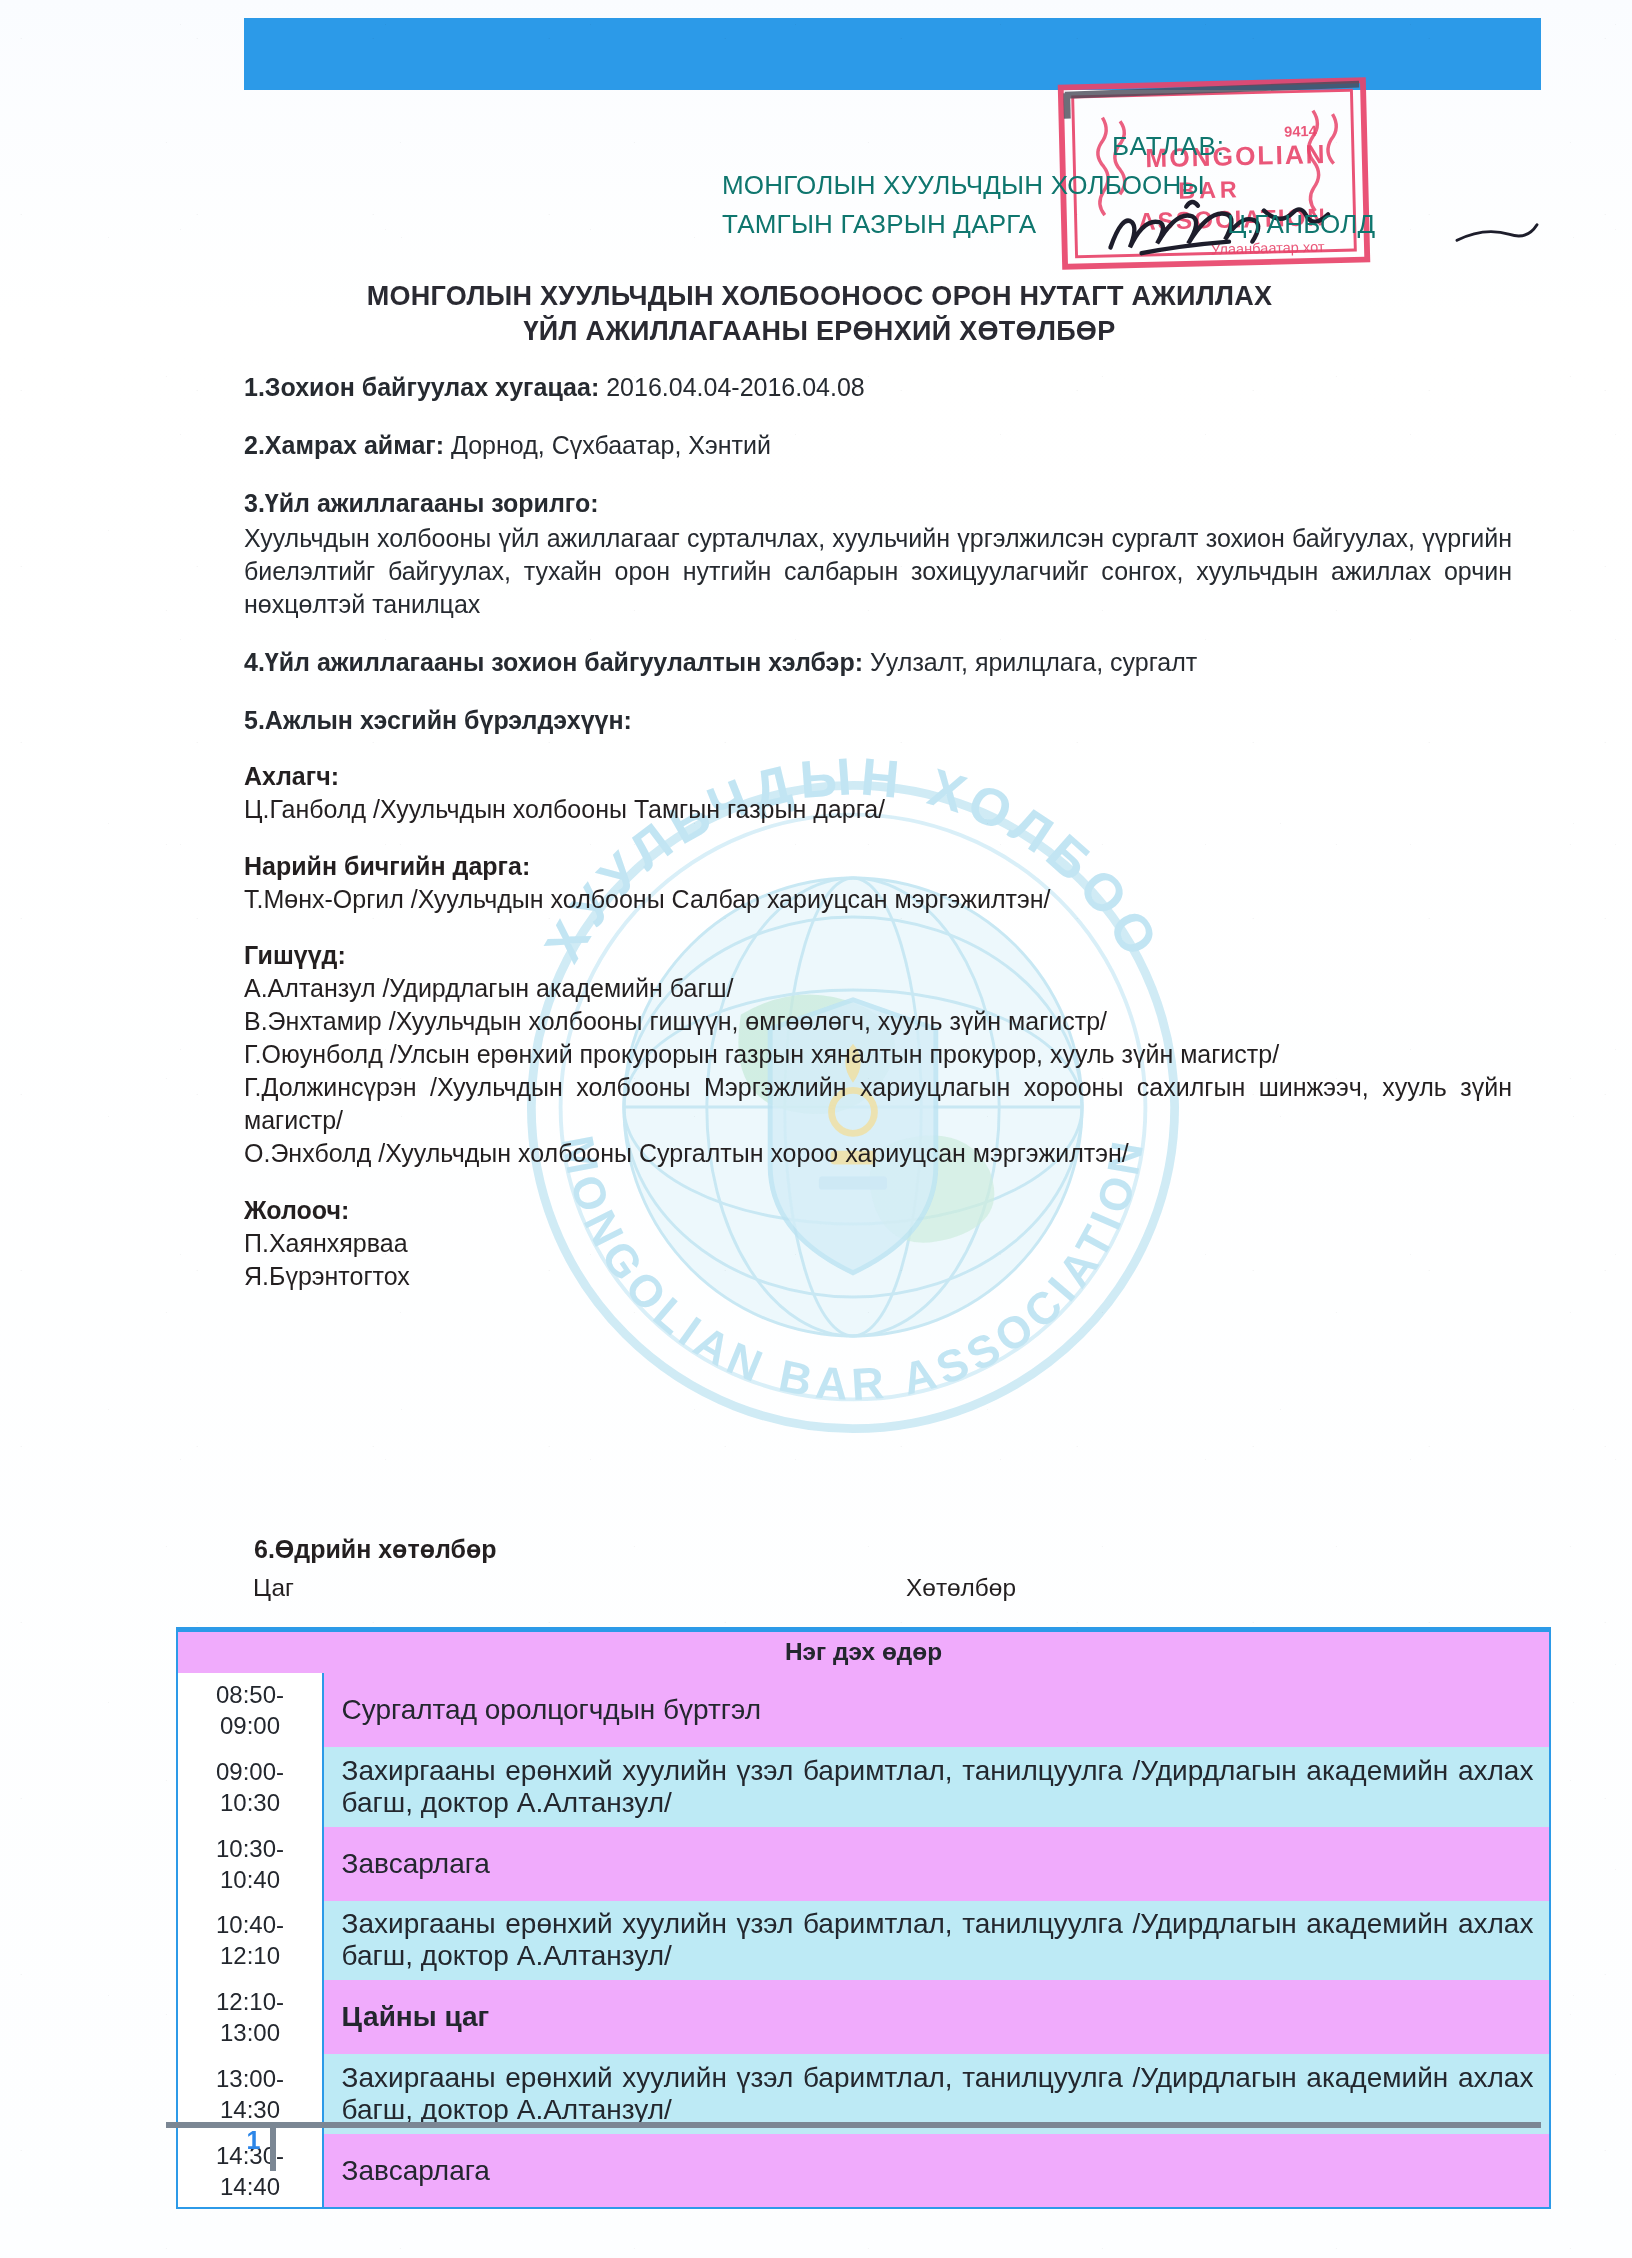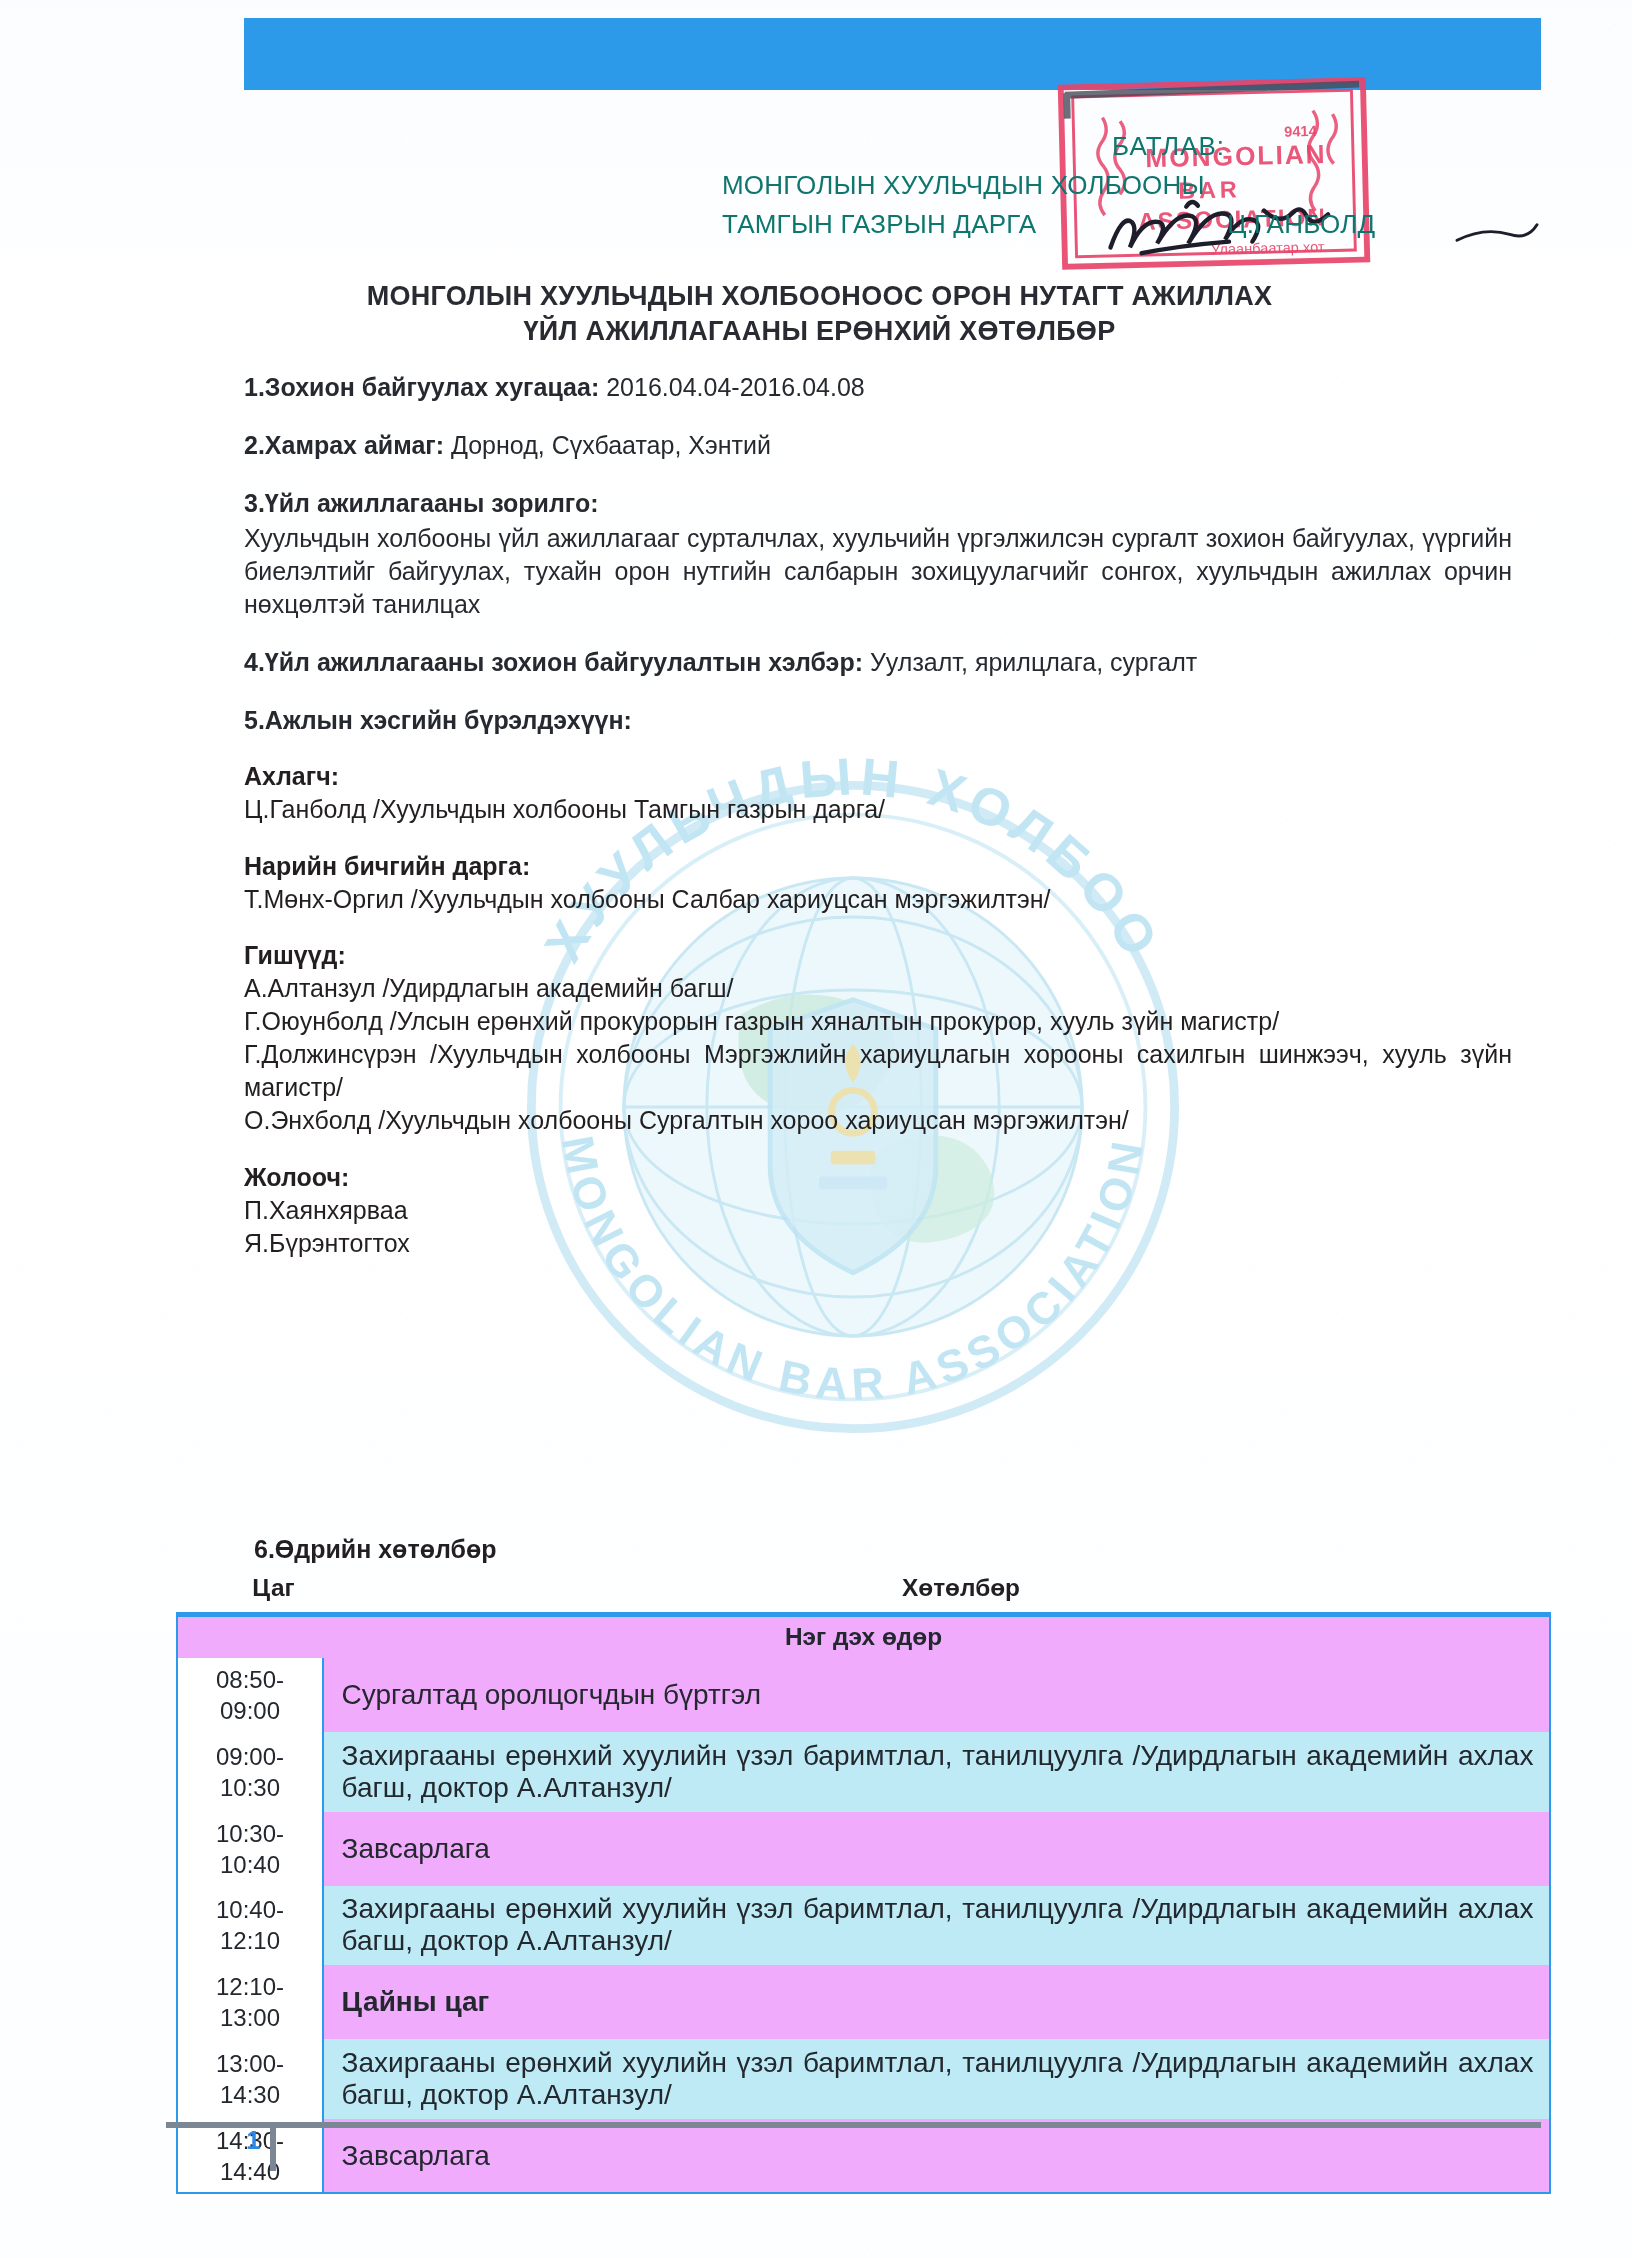--- a/index.html
+++ b/index.html
@@ -166,23 +166,23 @@
   
   .table-block {
     position: absolute;
     left: 176px;
     top: 1502px;
     width: 1375px;
     z-index: 3;
   }
   .thead {
     display: flex;
-    font-weight: bold;
+    font-weight: normal;
     font-size: 24.4px;
-    padding-bottom: 10px;
+    padding-bottom: 25px;
   }
   .thead .th-time {
     width: 195px;
     text-align: center;
   }
   .thead .th-prog {
     flex: 1;
     text-align: center;
   }
   .tbl {
@@ -405,20 +405,21 @@
     </div>
 
     <div class="role-head">Ахлагч:</div>
     <div class="role-line">Ц.Ганболд /Хуульчдын холбооны Тамгын газрын дарга/</div>
 
     <div class="role-head">Нарийн бичгийн дарга:</div>
     <div class="role-line">Т.Мөнх-Оргил /Хуульчдын холбооны Салбар хариуцсан мэргэжилтэн/</div>
 
     <div class="role-head">Гишүүд:</div>
     <div class="role-line">А.Алтанзул /Удирдлагын академийн багш/</div>
+    <div class="role-line">В.Энхтамир /Хуульчдын холбооны гишүүн, өмгөөлөгч, хууль зүйн магистр/</div>
     <div class="role-line">Г.Оюунболд /Улсын ерөнхий прокурорын газрын хяналтын прокурор, хууль зүйн магистр/</div>
     <div class="role-line just">Г.Должинсүрэн /Хуульчдын холбооны Мэргэжлийн хариуцлагын хорооны сахилгын шинжээч, хууль зүйн магистр/</div>
     <div class="role-line">О.Энхболд /Хуульчдын холбооны Сургалтын хороо хариуцсан мэргэжилтэн/</div>
 
     <div class="role-head">Жолооч:</div>
     <div class="role-line">П.Хаянхярваа</div>
     <div class="role-line">Я.Бүрэнтогтох</div>
   </div>
 
   <div class="table-block">

